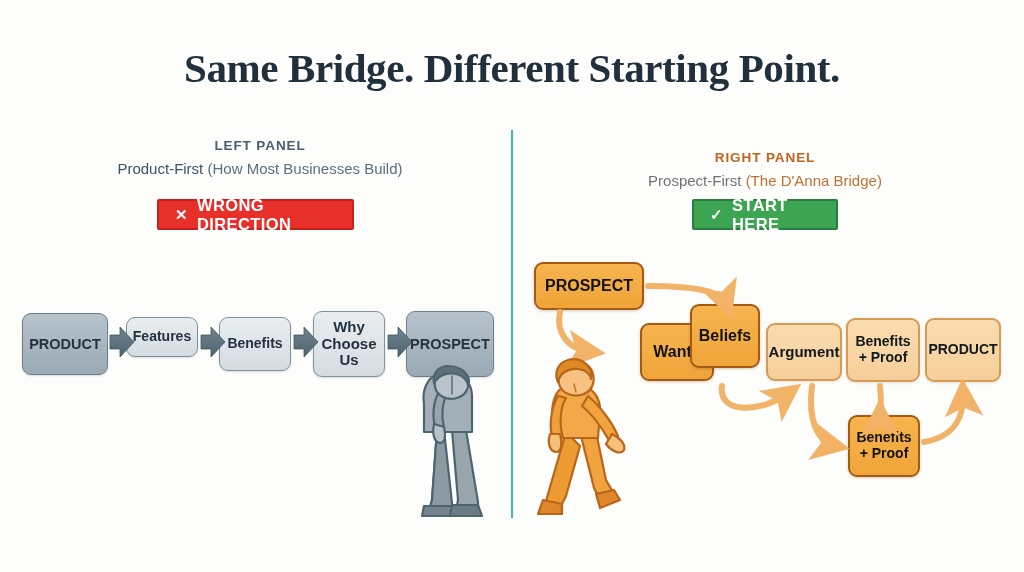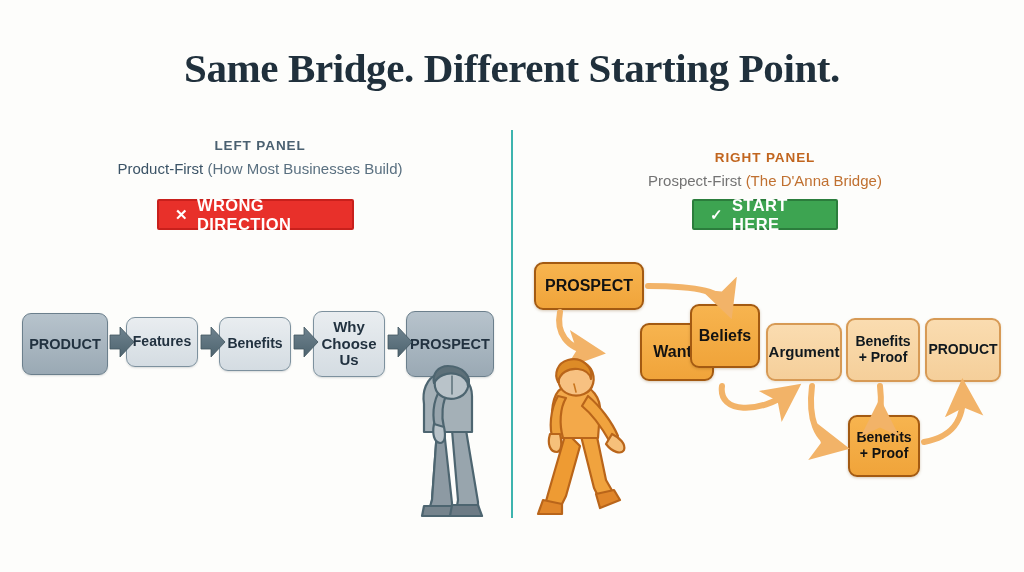--- a/index.html
+++ b/index.html
@@ -142,21 +142,21 @@
     <span class="gl">✕</span>
     <span>WRONG DIRECTION</span>
   </div>
 
   <div class="badge badge-start">
     <span class="gl">✓</span>
     <span>START HERE</span>
   </div>
 
   <div class="box gbox gbox-dark" style="left:22px;top:313px;width:86px;height:62px;">PRODUCT</div>
-  <div class="box gbox" style="left:126px;top:317px;width:72px;height:50px;">Features</div>
+  <div class="box gbox" style="left:126px;top:317px;width:72px;height:40px;">Features</div>
   <div class="box gbox" style="left:219px;top:317px;width:72px;height:54px;">Benefits</div>
   <div class="box gbox" style="left:313px;top:311px;width:72px;height:66px;white-space:pre;font-size:15px;">Why
 Choose
 Us</div>
   <div class="box gbox gbox-dark" style="left:406px;top:311px;width:88px;height:66px;">PROSPECT</div>
 
   <div class="box obox" style="left:534px;top:262px;width:110px;height:48px;">PROSPECT</div>
   <div class="box obox" style="left:640px;top:323px;width:74px;height:58px;">Wants</div>
   <div class="box obox" style="left:690px;top:304px;width:70px;height:64px;">Beliefs</div>
   <div class="box obox-light" style="left:766px;top:323px;width:76px;height:58px;">Argument</div>

